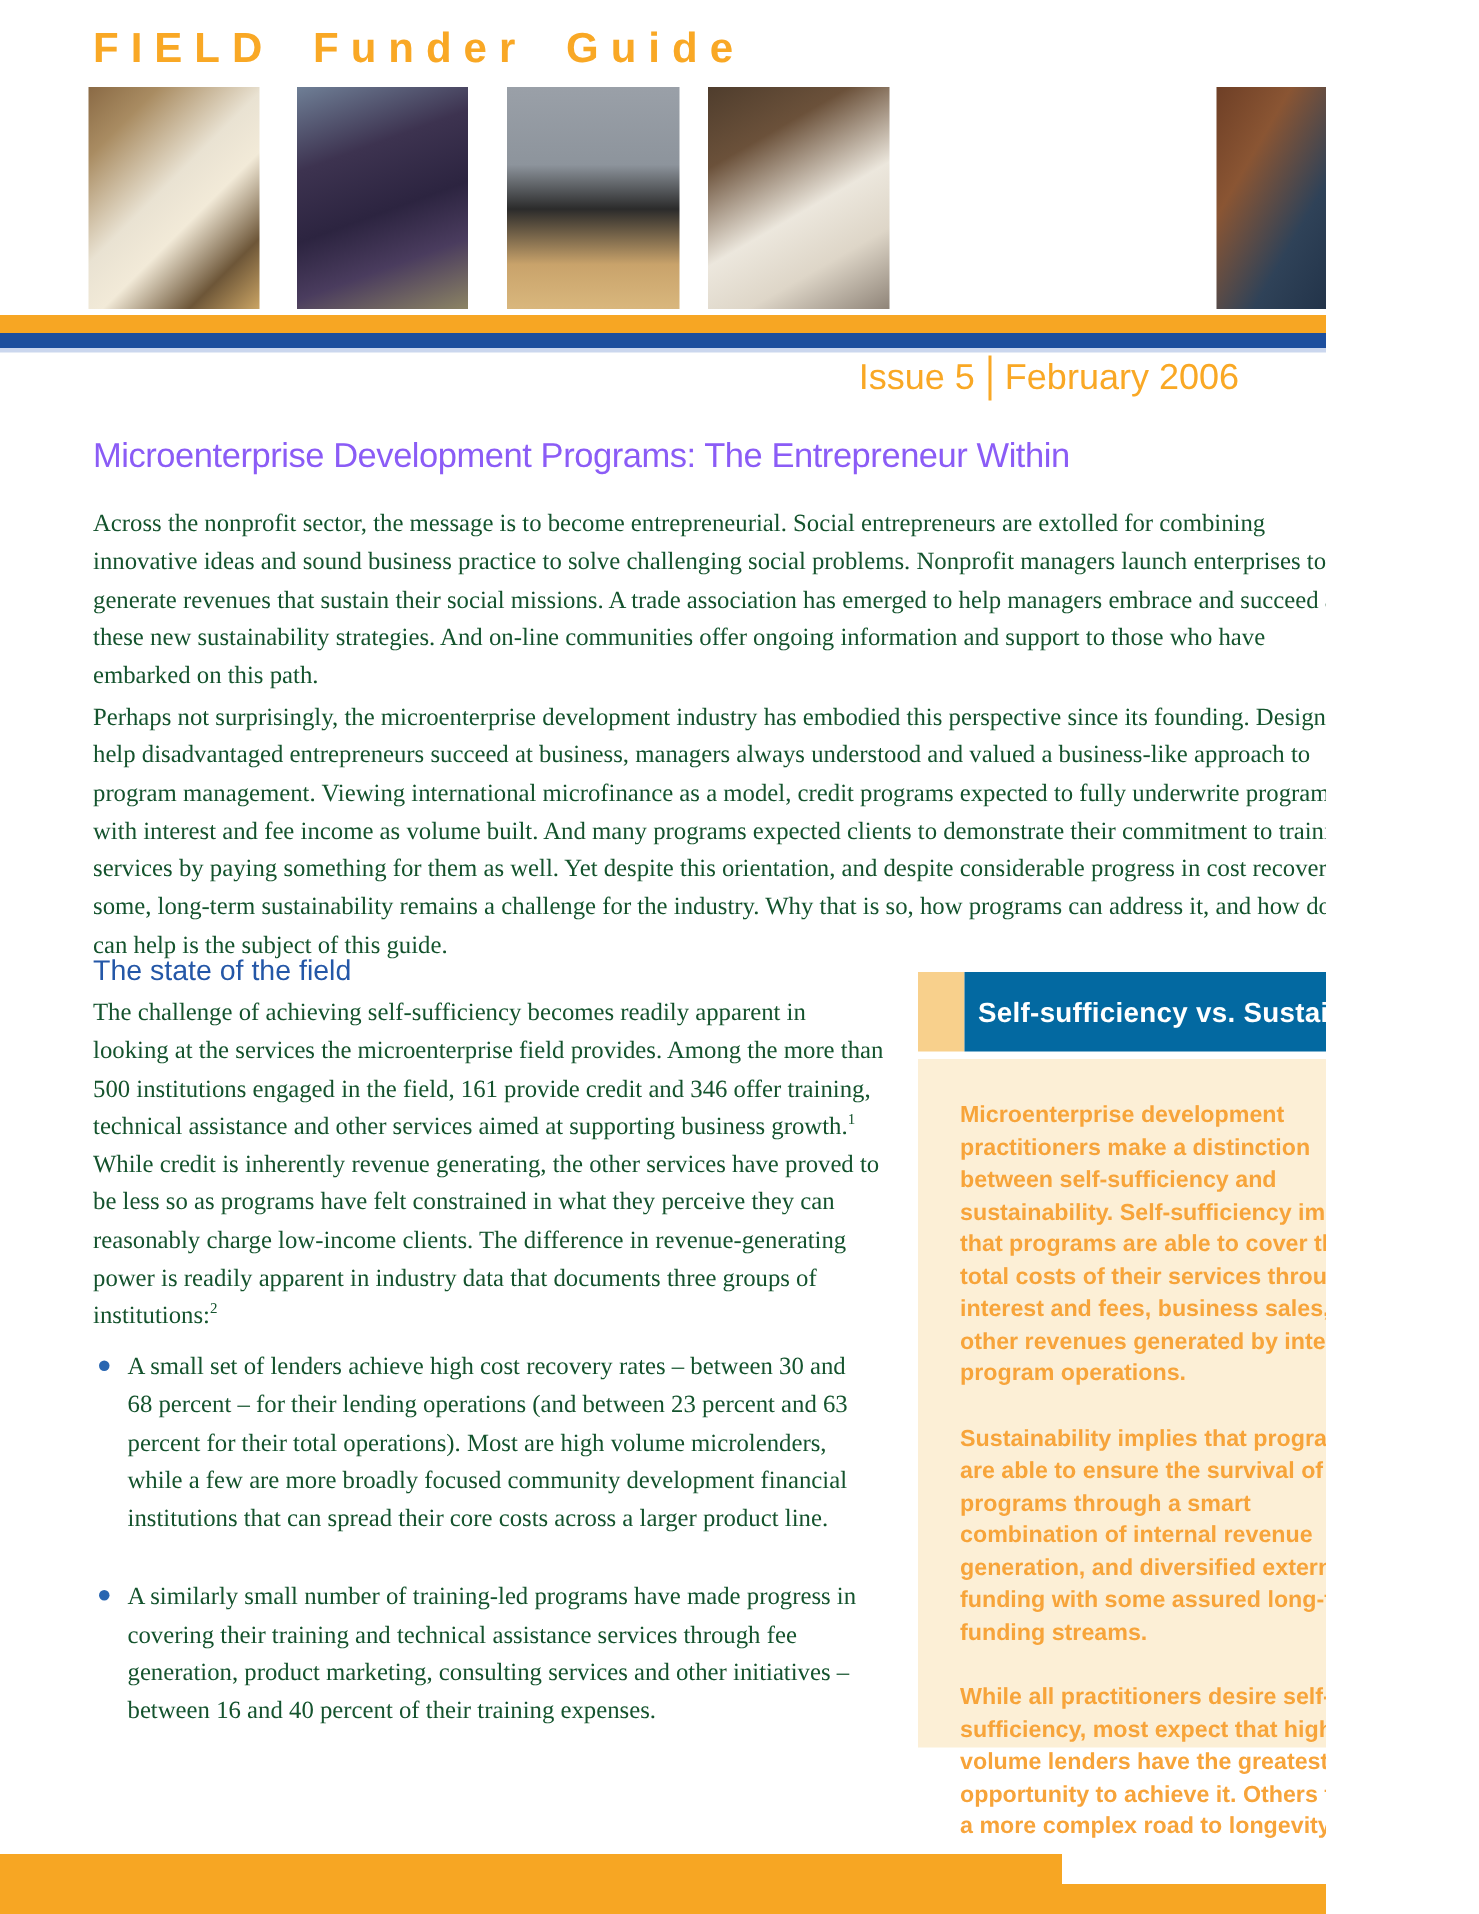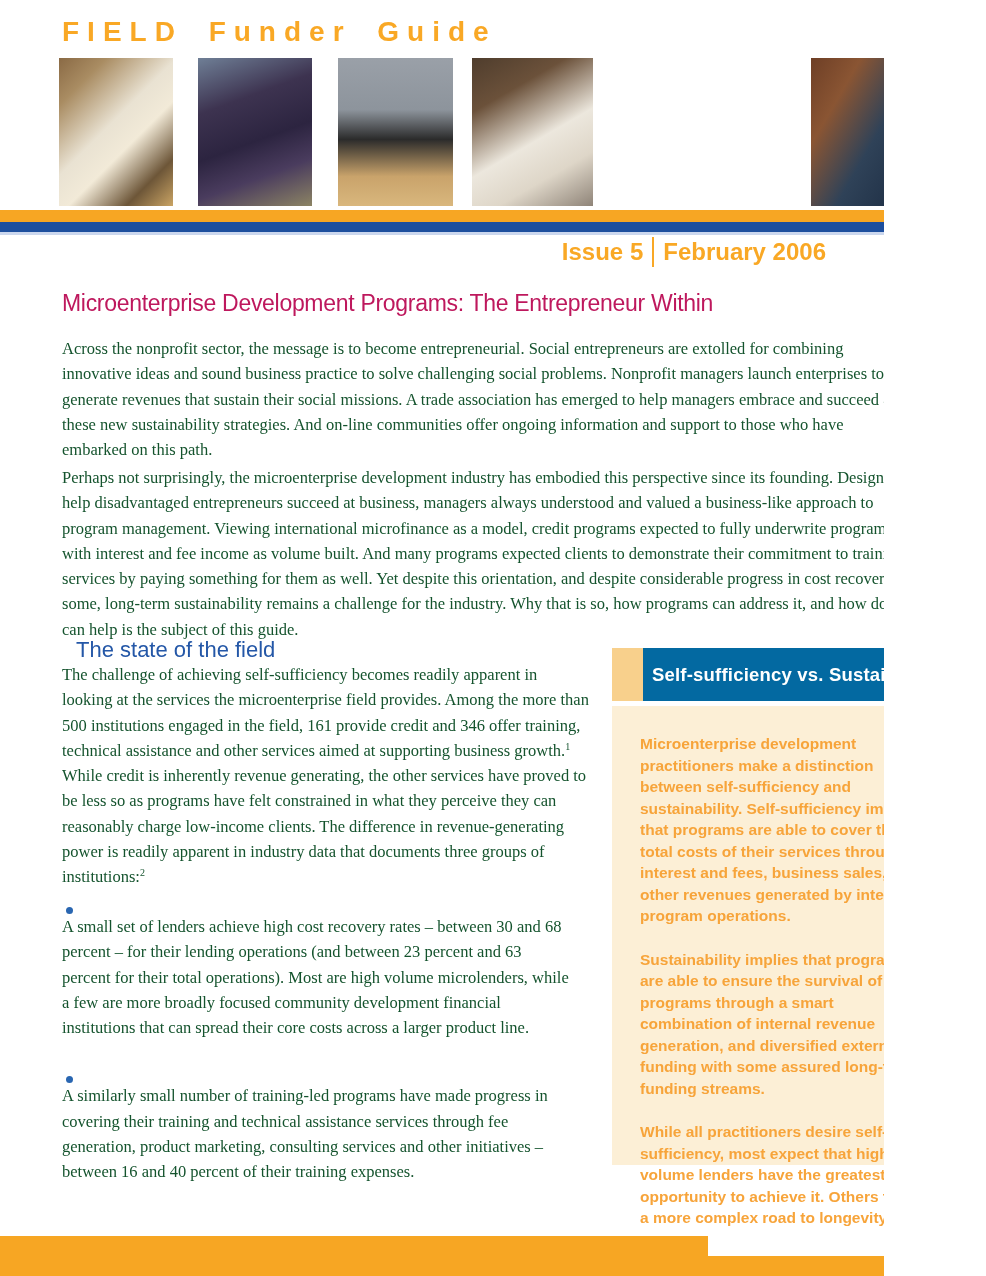--- a/index.html
+++ b/index.html
@@ -48,21 +48,21 @@
   .rule-orange { position: absolute; left: 0; top: 210px; width: 986px; height: 12px; }
   .rule-blue   { position: absolute; left: 0; top: 222px; width: 986px; height: 10px; }
   .rule-light  { position: absolute; left: 0; top: 232px; width: 986px; height: 3px; background: #CBD7EE; }
 
   
   .issue-banner {
     position: absolute;
     right: 58px; top: 237px;
     display: flex;
     align-items: center;
-    font-weight: bold;
+    font-weight: normal;
     font-size: 24px;
     color: #F9A825;
   }
   .issue-divider {
     width: 2px; height: 30px;
     background: #F9A825;
     margin: 0 9px;
   }
 
   
@@ -80,30 +80,29 @@
     line-height: 25.3px;
     color: #14532d;
   }
   .para-1 { position: absolute; left: 62px; top: 336px; width: 850px; }
   .para-2 { position: absolute; left: 62px; top: 465px; width: 866px; }
 
   
   .section-heading {
     position: absolute;
     left: 62px; top: 637px;
-    font-size: 22px;
+    font-size: 19px;
     font-weight: 400;
     color: #2966B1;
-    margin-left: 14px;
   }
   .left-col-body { position: absolute; left: 62px; top: 662px; width: 528px; }
   sup { font-size: 10px; vertical-align: super; line-height: 0; }
 
   .bullet-list { position: absolute; left: 62px; top: 898px; width: 512px; }
-  .bullet-item { display: flex; margin-bottom: 27px; flex-direction: column; }
+  .bullet-item { display: flex; margin-bottom: 27px; }
   .bullet-dot {
     width: 7px; height: 7px;
     border-radius: 50%;
     background: #2966B1;
     margin: 9px 12px 0 4px;
     flex: 0 0 7px;
   }
 
   
   .sidebar-strip {
@@ -159,21 +158,21 @@
   <div class="rule-orange" style="background: rgb(247, 166, 35);"></div>
   <div class="rule-blue" style="background: rgb(29, 79, 158);"></div>
   <div class="rule-light" style="background: rgb(203, 215, 238);"></div>
 
   <div class="issue-banner" style="color: rgb(249, 168, 37);">
     <span>Issue 5</span>
     <span class="issue-divider" style="background: rgb(249, 168, 37);"></span>
     <span>February 2006</span>
   </div>
 
-  <h1 class="article-title" style="color: #be185d;">Microenterprise Development Programs: The Entrepreneur Within</h1>
+  <h1 class="article-title" style="color: #8b5cf6;">Microenterprise Development Programs: The Entrepreneur Within</h1>
 
   <p class="body-serif para-1">Across the nonprofit sector, the message is to become entrepreneurial. Social entrepreneurs are extolled for combining innovative ideas and sound business practice to solve challenging social problems. Nonprofit managers launch enterprises to generate revenues that sustain their social missions. A trade association has emerged to help managers embrace and succeed at these new sustainability strategies. And on-line communities offer ongoing information and support to those who have embarked on this path.</p>
   <p class="body-serif para-2">Perhaps not surprisingly, the microenterprise development industry has embodied this perspective since its founding. Designed to help disadvantaged entrepreneurs succeed at business, managers always understood and valued a business-like approach to program management. Viewing international microfinance as a model, credit programs expected to fully underwrite program costs with interest and fee income as volume built. And many programs expected clients to demonstrate their commitment to training services by paying something for them as well. Yet despite this orientation, and despite considerable progress in cost recovery by some, long-term sustainability remains a challenge for the industry. Why that is so, how programs can address it, and how donors can help is the subject of this guide.</p>
 
   <h2 class="section-heading" style="color: rgb(36, 87, 167);">The state of the field</h2>
 
   <div class="body-serif left-col-body">
     <span>The challenge of achieving self-sufficiency becomes readily apparent in looking at the services the microenterprise field provides.  Among the more than 500 institutions engaged in the field, 161 provide credit and 346 offer training, technical assistance and other services aimed at supporting business growth.</span><sup>1</sup><span> While credit is inherently revenue generating, the other services have proved to be less so as programs have felt constrained in what they perceive they can reasonably charge low-income clients. The difference in revenue-generating power is readily apparent in industry data that documents three groups of institutions:</span><sup>2</sup>
   </div>
 

